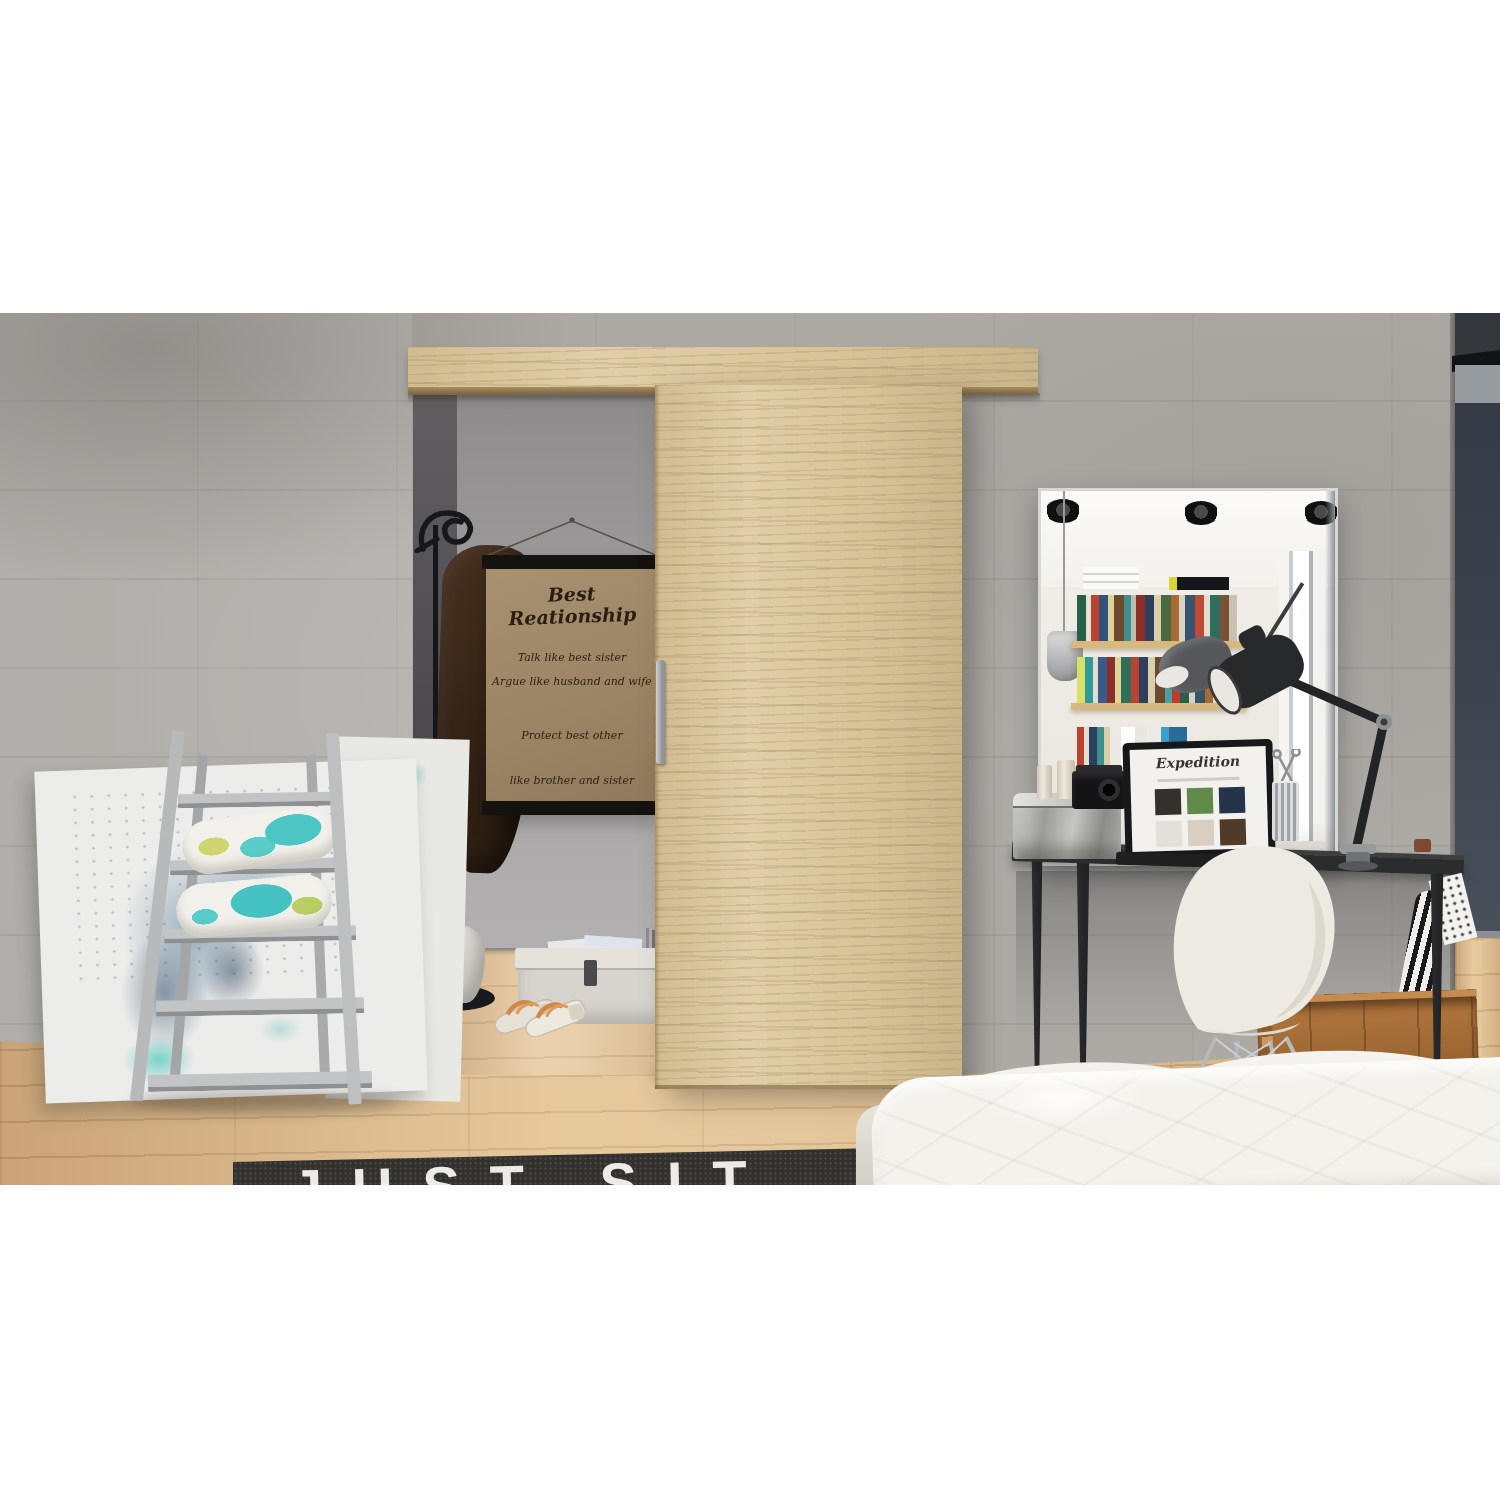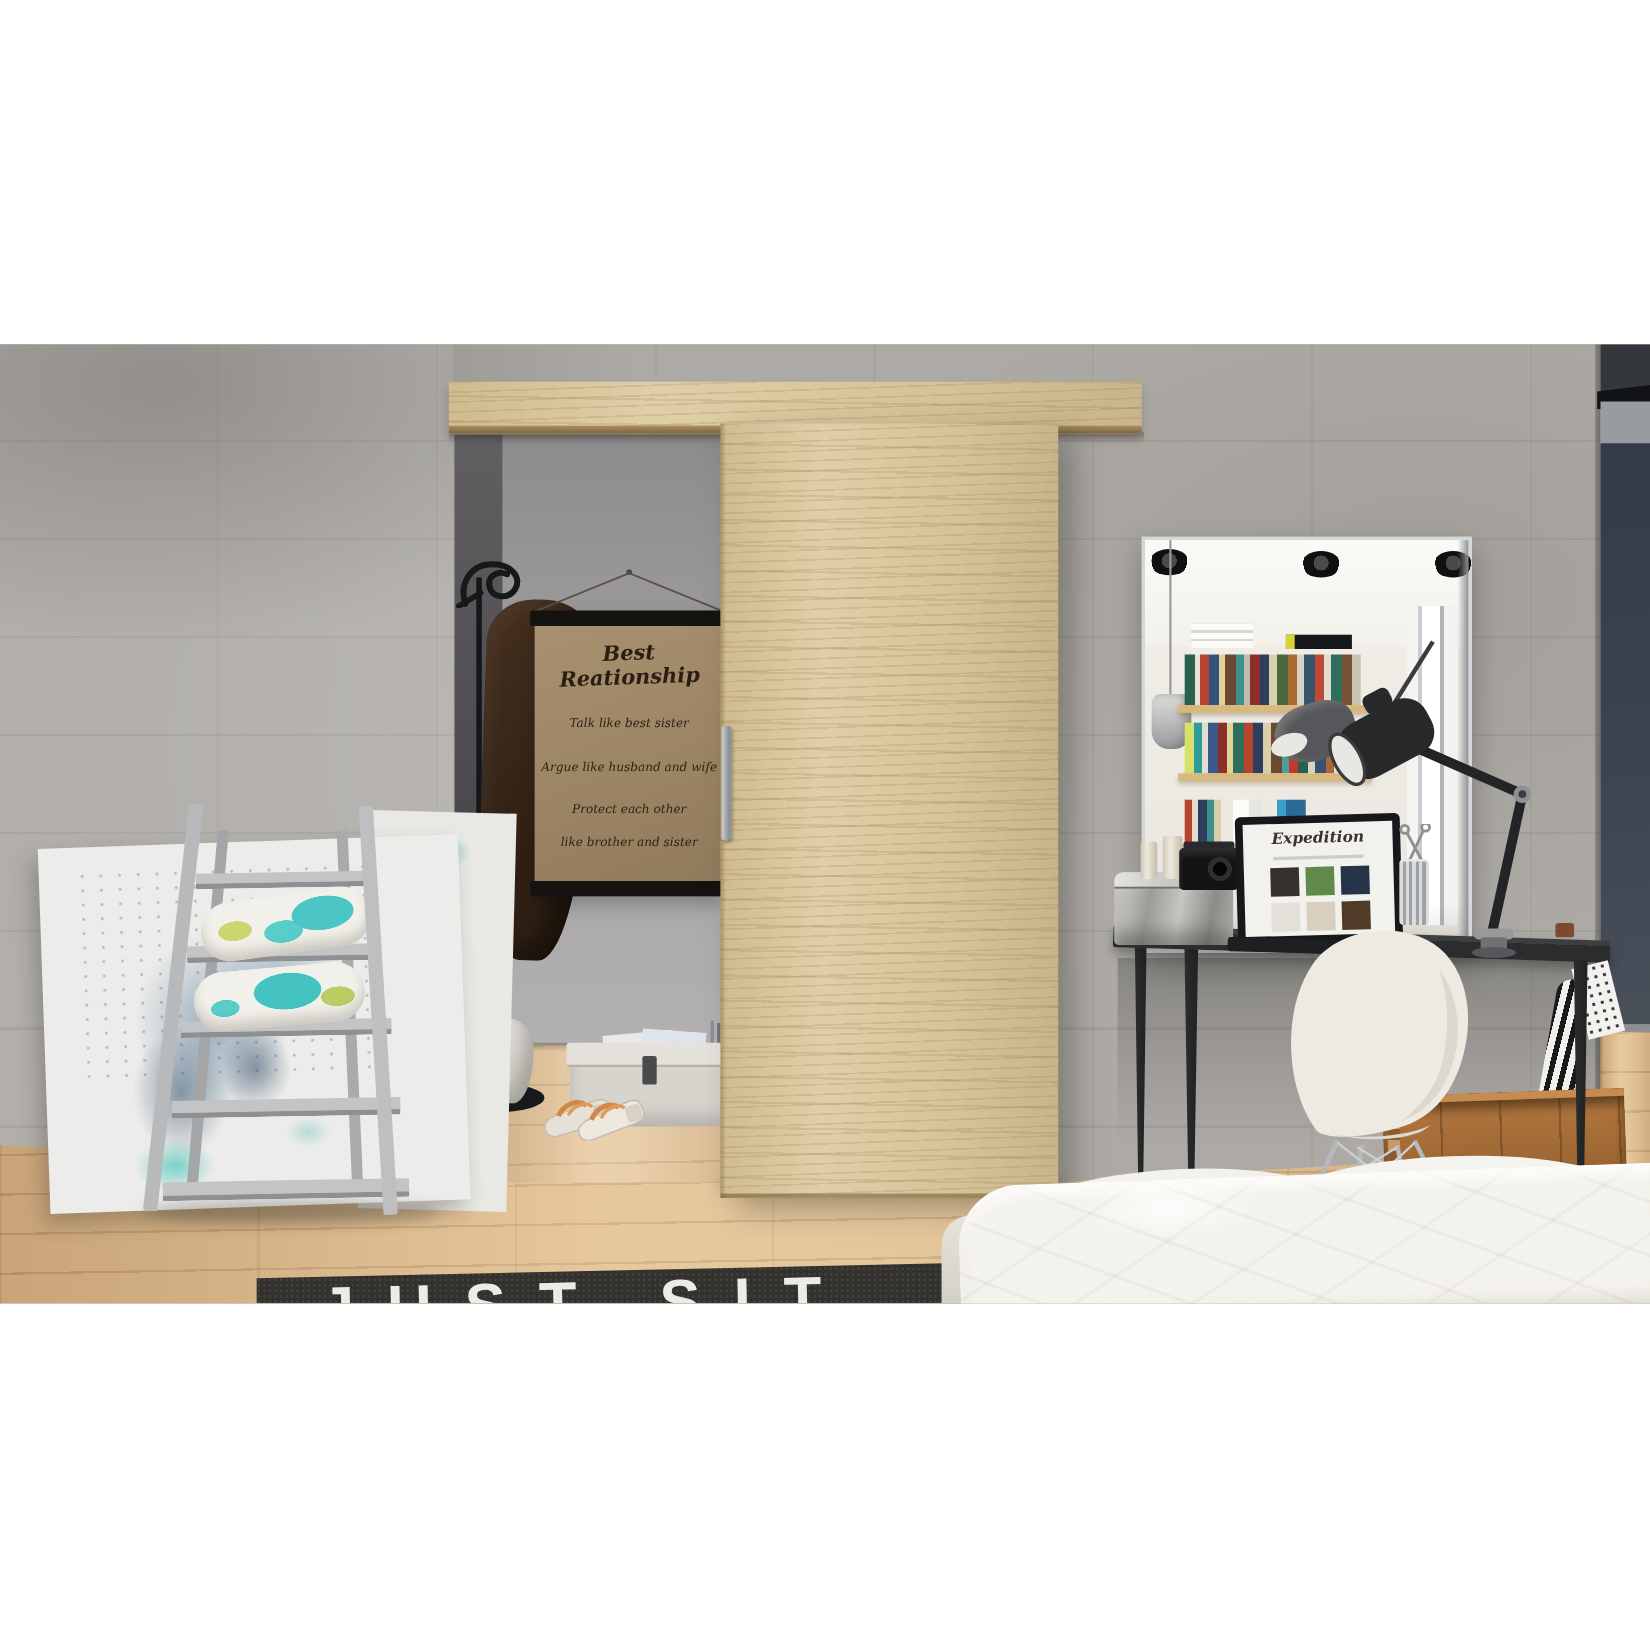--- a/index.html
+++ b/index.html
@@ -47,21 +47,21 @@
   .rack-pole{left:433px;top:212px;width:5px;height:472px;background:#151619;}
   .coat{left:438px;top:232px;width:94px;height:328px;background:linear-gradient(155deg,#46301f,#2f2013 70%);border-radius:46% 44% 40% 42%/12% 10% 46% 44%;transform:rotate(2deg);box-shadow:inset -14px -10px 22px rgba(0,0,0,.45), inset 8px 6px 14px rgba(255,255,255,.05);}
   .umbrella{left:437px;top:560px;width:11px;height:112px;background:#1c1d1f;border-radius:5px;transform:rotate(9deg);}
   .rack-base{left:409px;top:672px;width:86px;height:26px;background:#18191b;border-radius:50%;}
 
   .poster{left:486px;top:242px;width:172px;height:260px;box-shadow:0 8px 16px rgba(0,0,0,.25);}
   .poster-bar{position:absolute;left:-4px;width:180px;height:14px;background:#15130f;border-radius:2px;}
   .poster-paper{position:absolute;left:0;top:10px;width:172px;height:240px;background:linear-gradient(160deg,#a89170,#9b8463 60%,#8f7a5c);}
   .poster-title{position:absolute;left:0;top:28px;width:100%;text-align:center;font-family:"DejaVu Serif",serif;font-style:italic;font-weight:bold;font-size:19px;color:#2a1e12;transform:rotate(-2deg);}
   .poster-line{position:absolute;left:0;width:100%;text-align:center;font-family:"DejaVu Serif",serif;font-style:italic;font-size:11px;color:#2e2215;}
-  .pl1{top:96px;} .pl2{top:136px;} .pl3{top:174px;} .pl4{top:204px;}
+  .pl1{top:96px;} .pl2{top:120px;} .pl3{top:174px;} .pl4{top:219px;}
 
   .chest{left:518px;top:635px;width:144px;height:76px;background:#d7d4ce;border-radius:3px;box-shadow:inset 0 -10px 14px rgba(90,85,78,.25);}
   .chest-lid{position:absolute;left:-3px;top:0;width:150px;height:20px;background:#e5e2dc;border-bottom:2px solid #b4b1ab;border-radius:3px;}
   .chest-latch{position:absolute;left:66px;top:12px;width:13px;height:26px;background:#4a4a4c;border-radius:2px;}
   .chest-paper1{position:absolute;left:30px;top:-9px;width:64px;height:12px;background:#e9e9ea;transform:rotate(-5deg);box-shadow:0 1px 0 #9a9aa2;}
   .chest-paper2{position:absolute;left:66px;top:-11px;width:58px;height:11px;background:#dfe4ec;transform:rotate(4deg);}
   .chest-pens{position:absolute;left:128px;top:-20px;width:3px;height:20px;background:#8a8d92;box-shadow:6px 2px 0 #707378;}
   .fabric-bag{left:437px;top:612px;width:48px;height:78px;background:linear-gradient(140deg,#e8e6e1,#c9c6c0 70%);border-radius:46% 54% 40% 48%/30% 34% 60% 56%;box-shadow:inset -8px -8px 12px rgba(110,105,98,.35);}
 
   
@@ -220,21 +220,21 @@
       <path d="M2,40 L88,5 L174,40" stroke="#55504a" stroke-width="1.6" fill="none"></path>
       <circle cx="88" cy="4" r="2.6" fill="#4a4a4a"></circle>
     </svg>
     <div class="abs poster">
       <div class="poster-paper"></div>
       <div class="poster-bar" style="top:0;"></div>
       <div class="poster-bar" style="top:246px;"></div>
       <div class="poster-title">Best Reationship</div>
       <div class="poster-line pl1">Talk like best sister</div>
       <div class="poster-line pl2">Argue like husband and wife</div>
-      <div class="poster-line pl3">Protect each other</div>
+      <div class="poster-line pl3">Protect best other</div>
       <div class="poster-line pl4">like brother and sister</div>
     </div>
 
     <div class="abs fabric-bag"></div>
     <div class="abs chest">
       <div class="chest-paper1"></div>
       <div class="chest-paper2"></div>
       <div class="chest-pens"></div>
       <div class="chest-lid"></div>
       <div class="chest-latch"></div>

